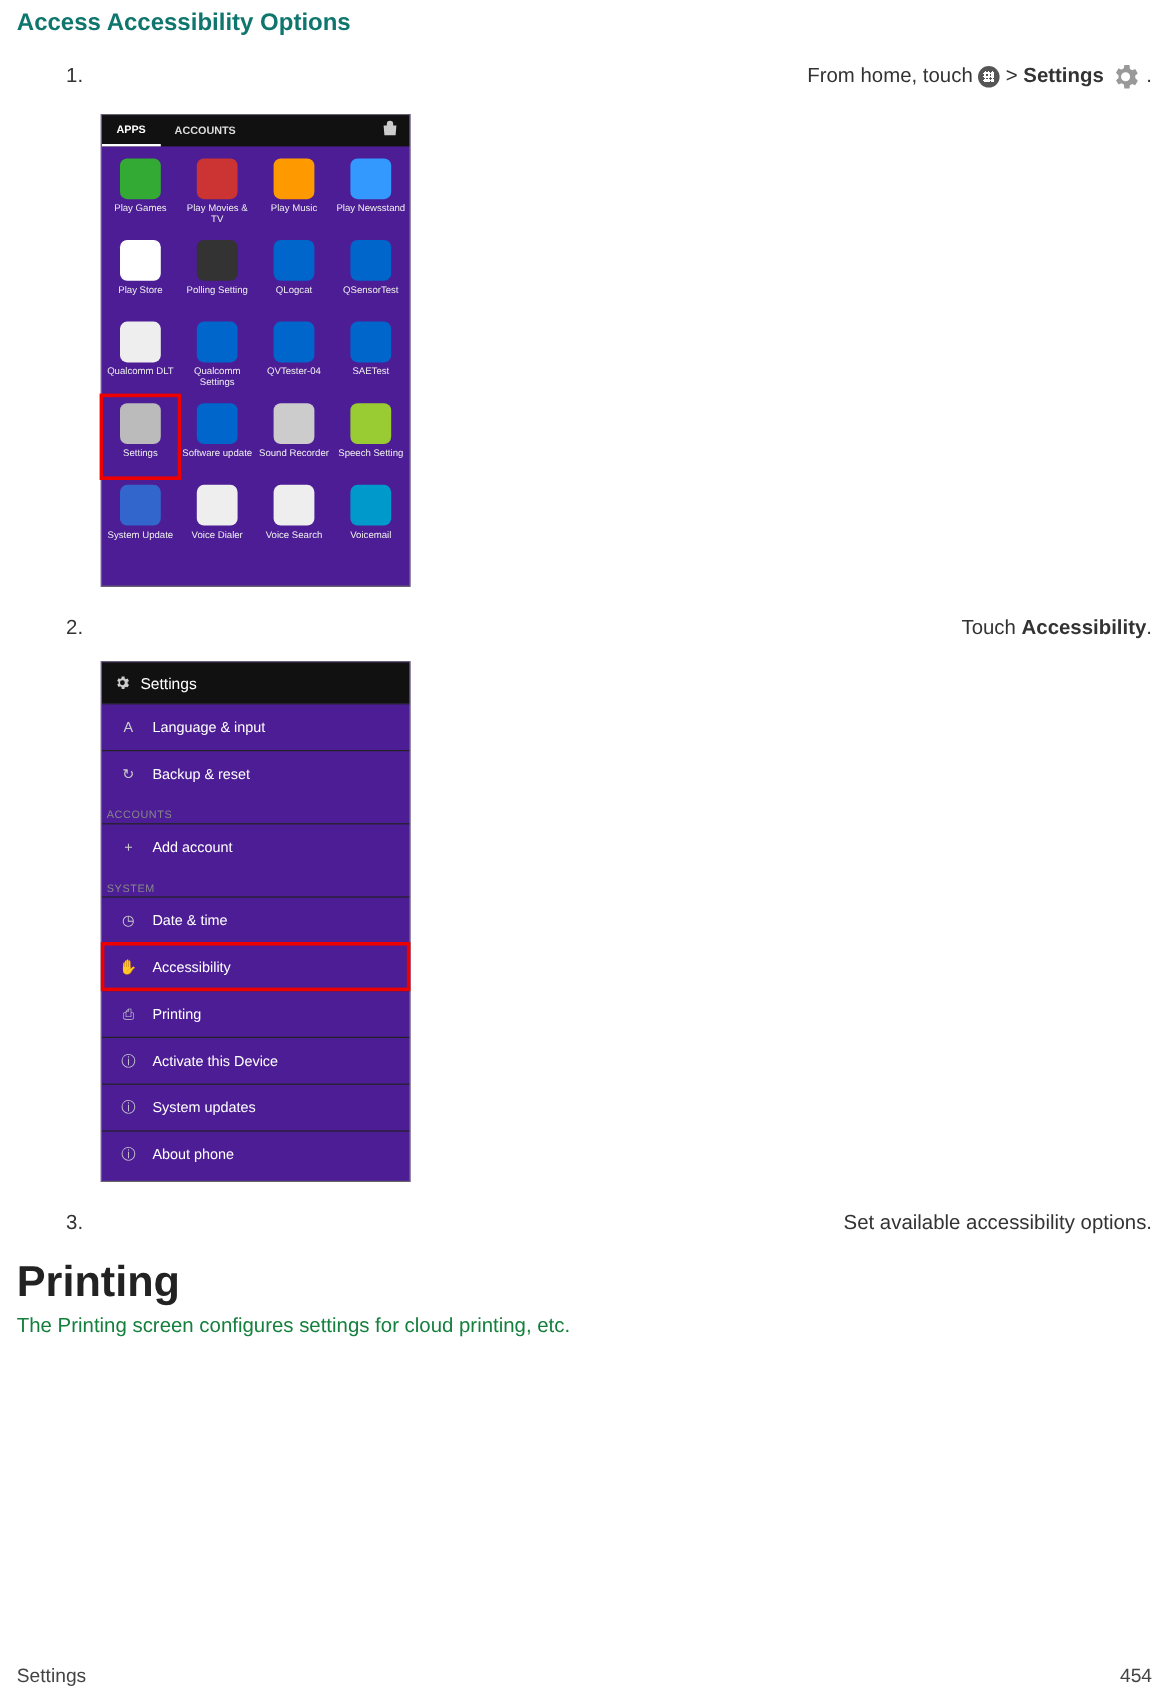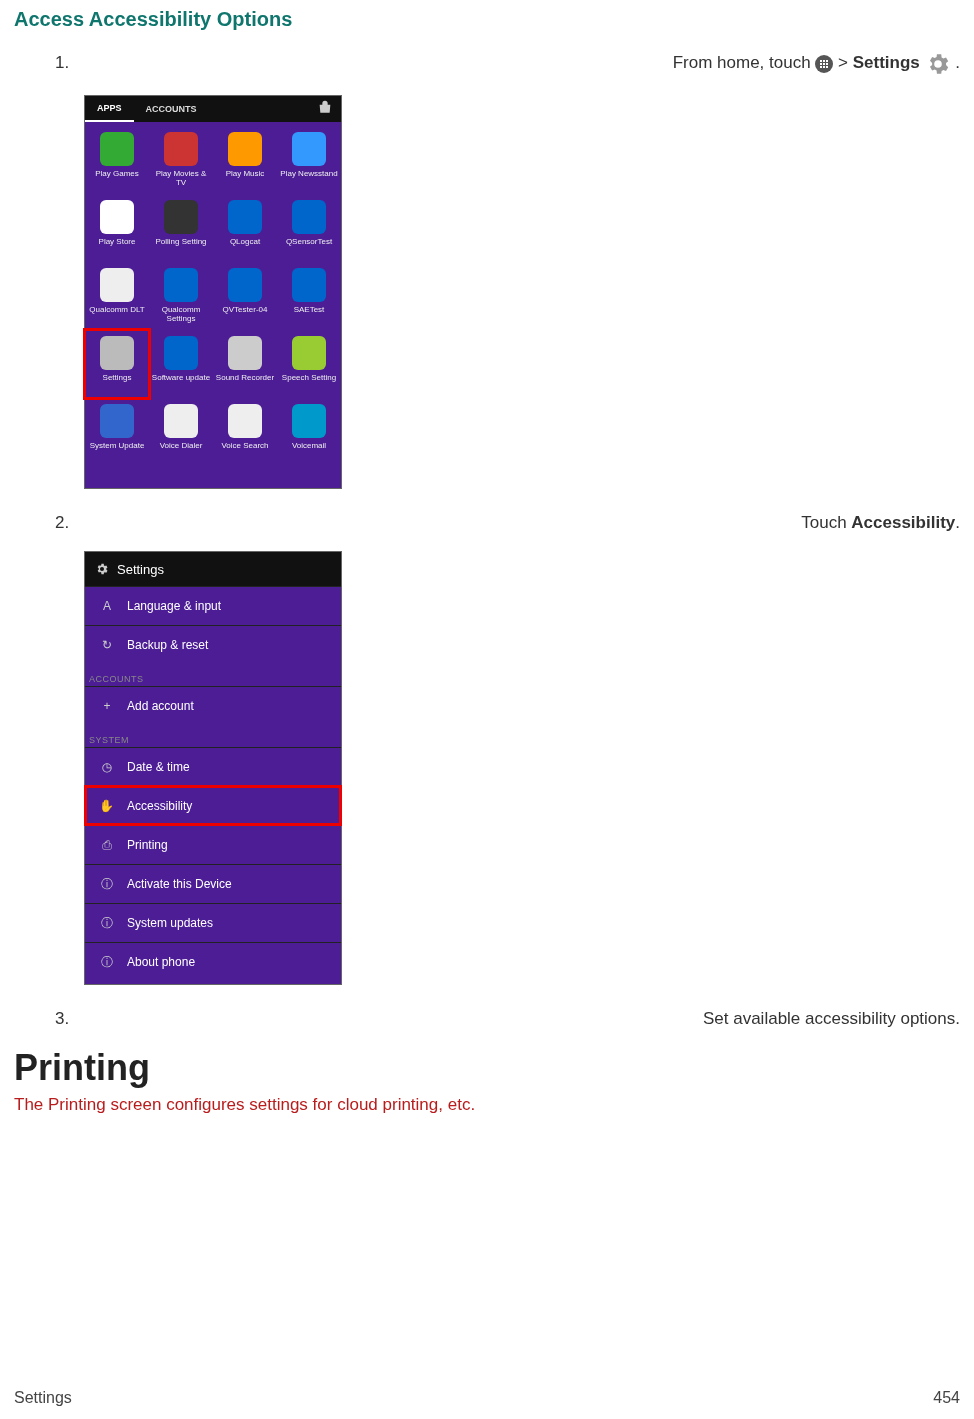--- a/index.html
+++ b/index.html
@@ -107,21 +107,21 @@
   }
 
   h1.main-title {
     font-size: 36px;
     font-weight: bold;
     margin: 18px 0 6px 0;
     color:#222;
   }
   .subtitle {
     font-size: 17px;
-    color:#b91c1c;
+    color:#15803d;
     margin-bottom:30px;
   }
 
   .footer {
     position:absolute;
     bottom:12px;
     left:14px; right:14px;
     display:flex;
     justify-content:space-between;
     font-size:16px;

